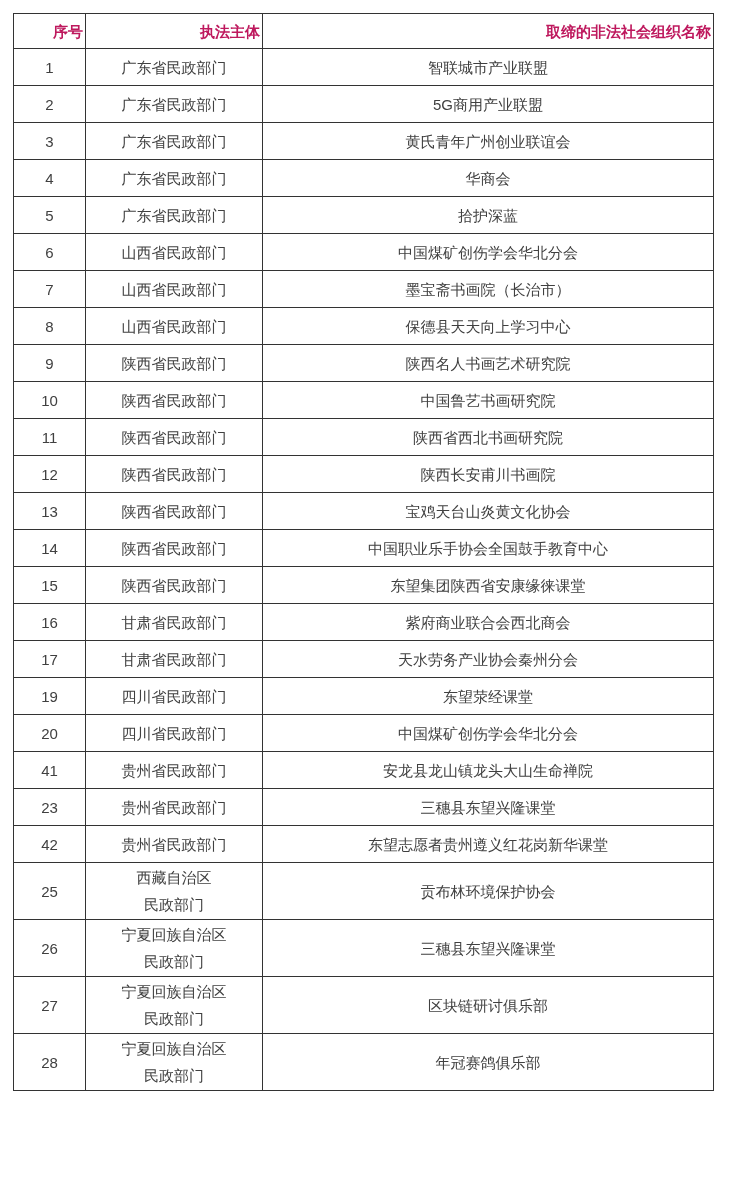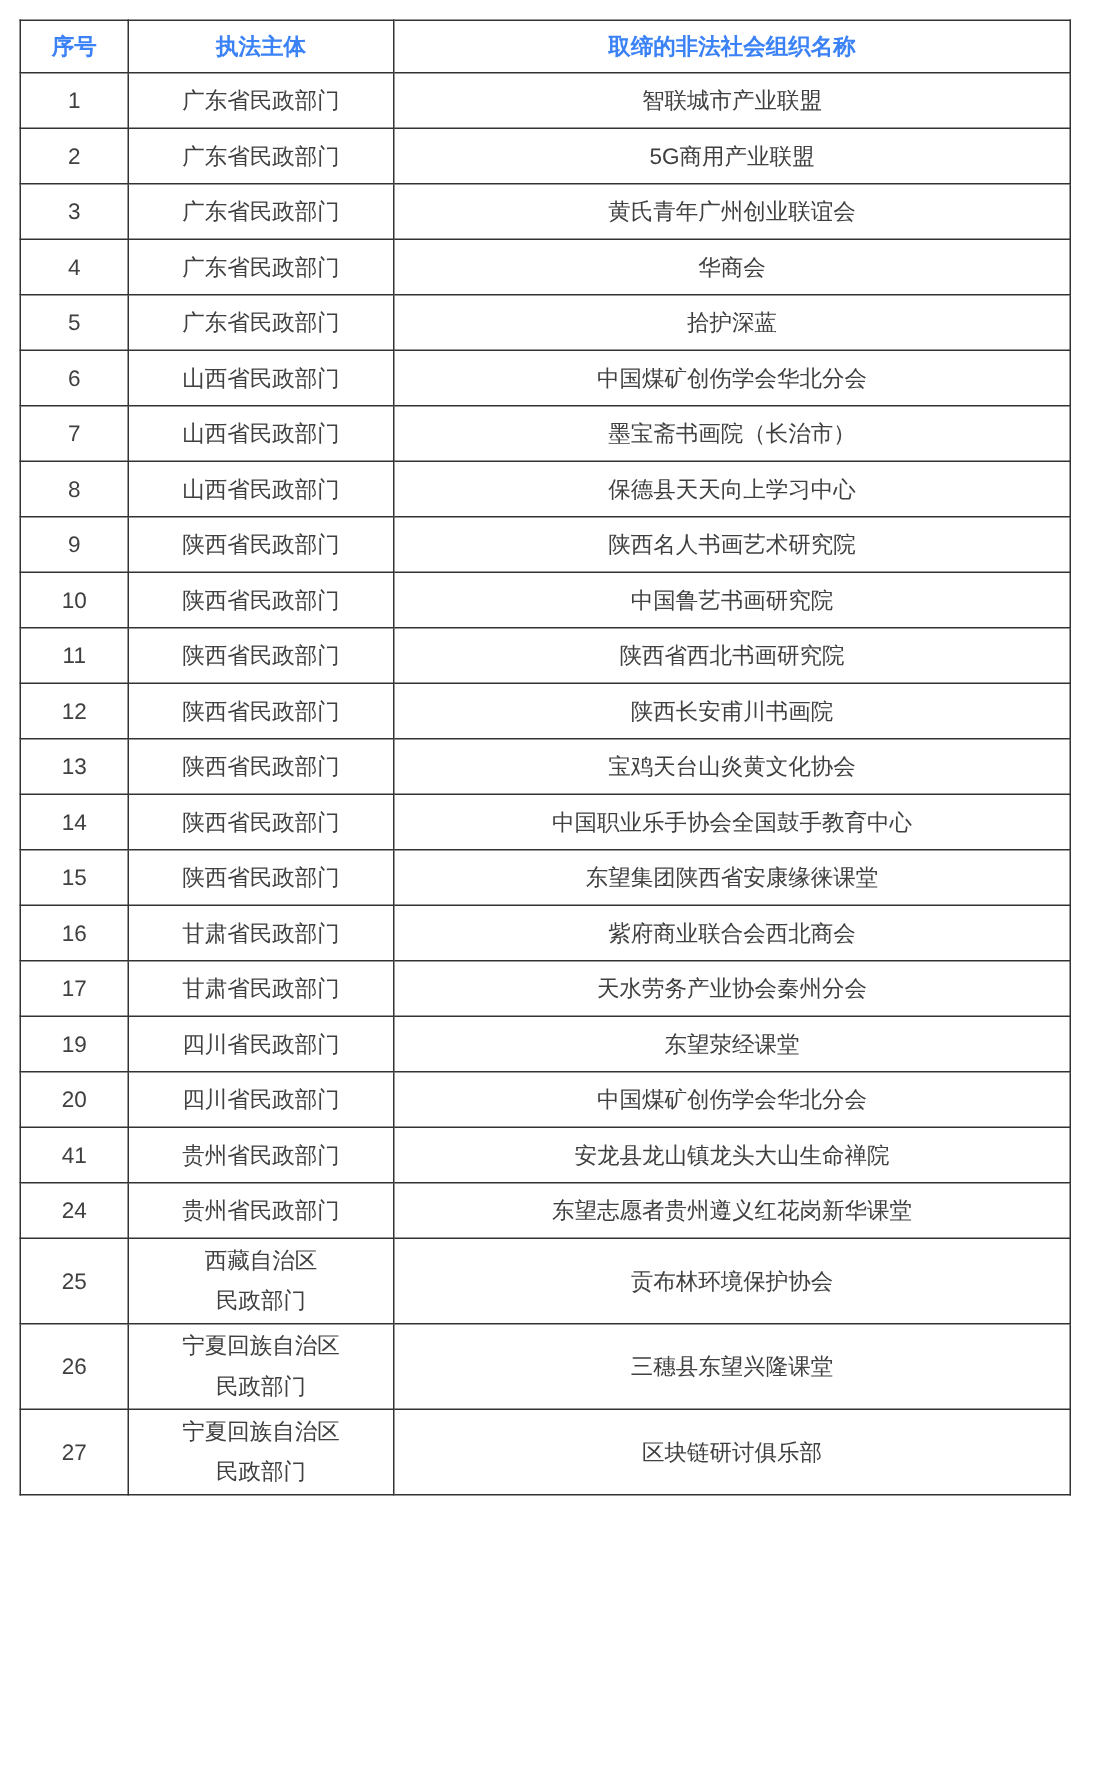--- a/index.html
+++ b/index.html
@@ -33,21 +33,22 @@
     padding: 1px 2px;
     line-height: 27px;
     font-size: 15px;
     color: #404040;
     overflow: hidden;
   }
   table.org-table th {
     height: 32px;
     font-weight: bold;
     font-size: 15px;
-    color: #3b82f6;
+    color: #be185d;
+    text-align: right;
   }
   table.org-table td {
     height: 34px;
   }
   col.c-index { width: 72px; }
   col.c-authority { width: 177px; }
   col.c-org { width: 451px; }
 </style>
 </head>
 <body>
@@ -161,34 +162,44 @@
           <td>20</td>
           <td>四川省民政部门</td>
           <td>中国煤矿创伤学会华北分会</td>
         </tr>
         <tr>
           <td>41</td>
           <td>贵州省民政部门</td>
           <td>安龙县龙山镇龙头大山生命禅院</td>
         </tr>
         <tr>
-          <td>24</td>
+          <td>23</td>
+          <td>贵州省民政部门</td>
+          <td>三穗县东望兴隆课堂</td>
+        </tr>
+        <tr>
+          <td>42</td>
           <td>贵州省民政部门</td>
           <td>东望志愿者贵州遵义红花岗新华课堂</td>
         </tr>
         <tr>
           <td>25</td>
           <td>西藏自治区<br>民政部门</td>
           <td>贡布林环境保护协会</td>
         </tr>
         <tr>
           <td>26</td>
           <td>宁夏回族自治区<br>民政部门</td>
           <td>三穗县东望兴隆课堂</td>
         </tr>
         <tr>
           <td>27</td>
           <td>宁夏回族自治区<br>民政部门</td>
           <td>区块链研讨俱乐部</td>
+        </tr>
+        <tr>
+          <td>28</td>
+          <td>宁夏回族自治区<br>民政部门</td>
+          <td>年冠赛鸽俱乐部</td>
         </tr>
       </tbody>
   </table>
 </div>
 
 </body></html>

